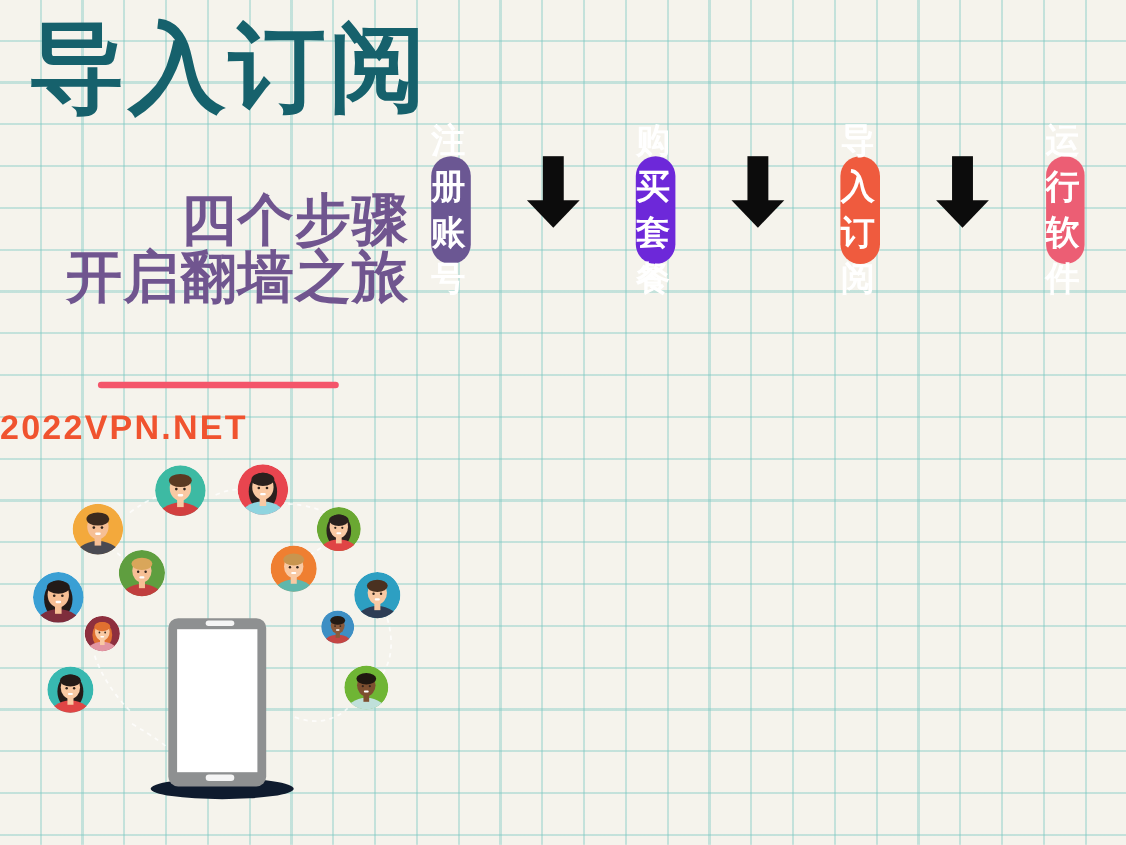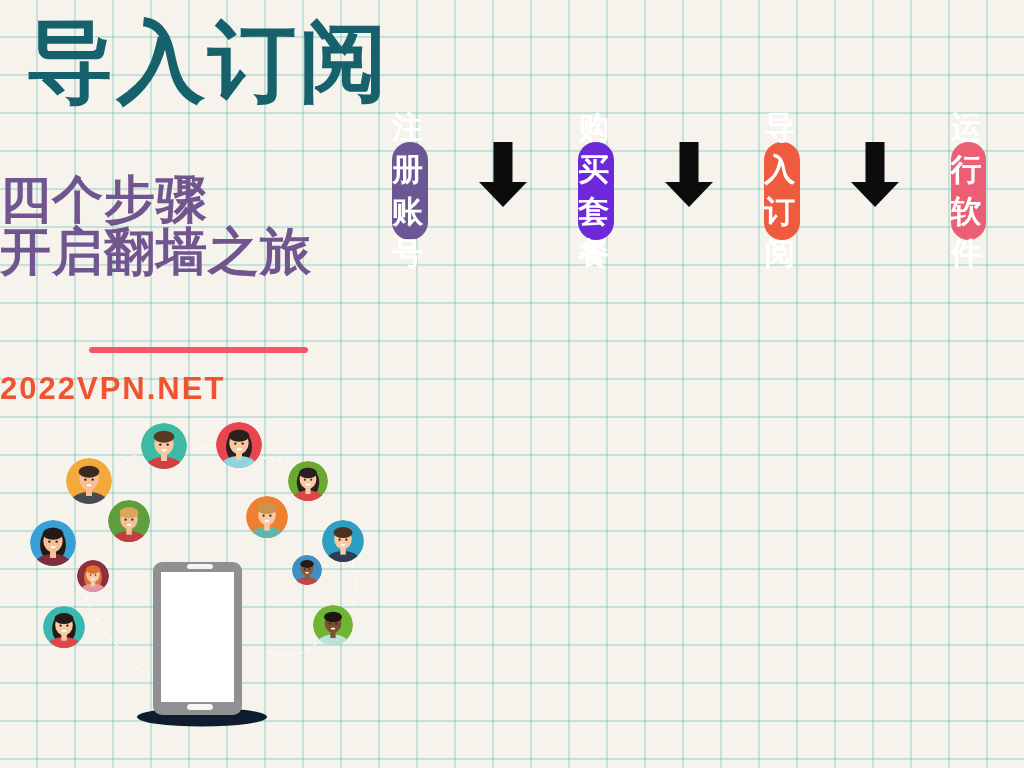--- a/index.html
+++ b/index.html
@@ -23,21 +23,21 @@
   }
   .canvas{position:absolute;inset:0;}
 
   .title{
     position:absolute;left:26px;top:16px;
     font-size:88px;font-weight:900;line-height:1.05;
     color:var(--title);letter-spacing:3px;white-space:nowrap;
   }
   .subtitle{
     position:absolute;left:0;top:174px;width:372px;
-    text-align:left;font-size:51px;font-weight:900;line-height:1.02;
+    text-align:right;font-size:51px;font-weight:900;line-height:1.02;
     color:var(--subtitle);letter-spacing:1px;
   }
   .divider{
     position:absolute;left:89px;top:347px;width:219px;height:6px;
     border-radius:3px;background:var(--accent);
   }
   .website{
     position:absolute;left:0;top:371px;width:392px;
     text-align:left;font-size:31px;font-weight:bold;
     color:var(--site);letter-spacing:2px;

